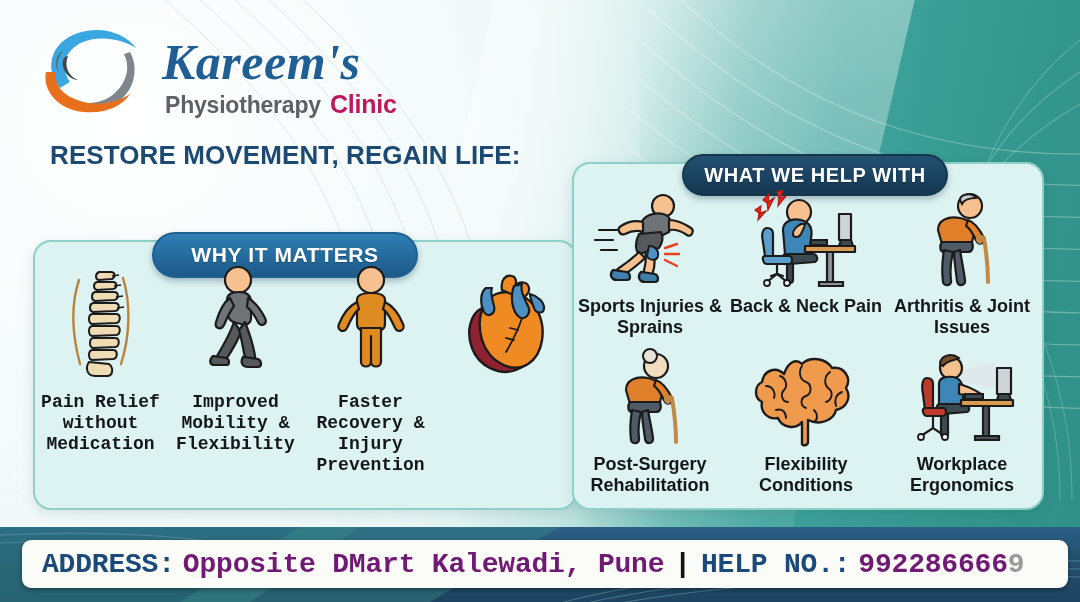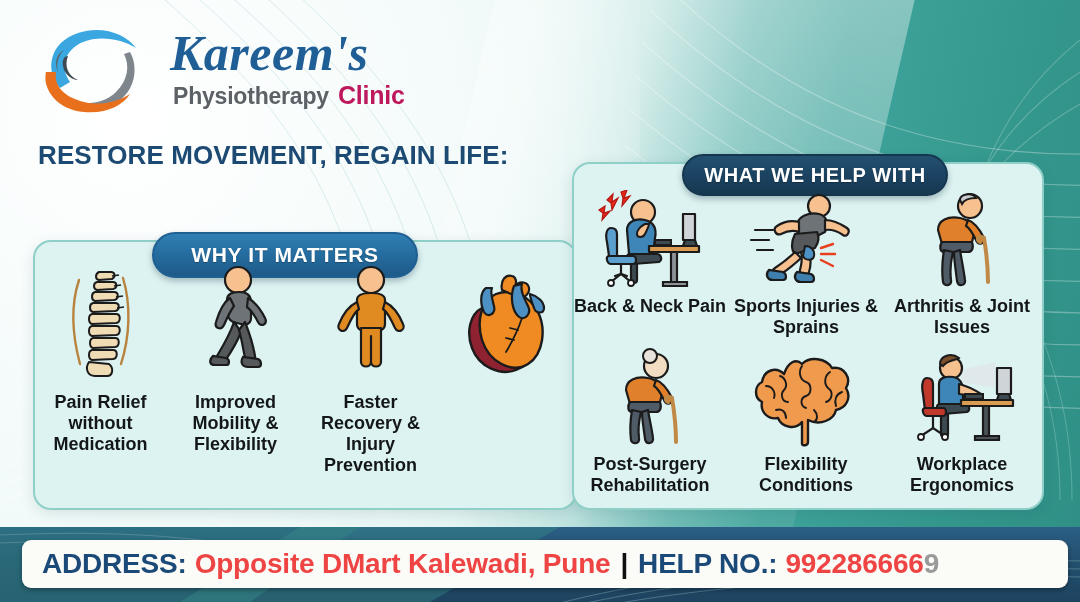--- a/index.html
+++ b/index.html
@@ -16,32 +16,32 @@
     background:linear-gradient(100deg,#f2fbfa 0%,#eaf7f6 34%,#e2f4f2 46%,#bfe4e0 55%,#66b8b1 64%,#3fa49c 72%,#35998f 86%,#2f8f86 100%);}
   .bg-left-wash{position:absolute;left:0;top:0;width:640px;height:602px;
     background:radial-gradient(ellipse at 20% 20%,#ffffff 0%,#f4fbfa 45%,rgba(244,251,250,0) 75%);}
   .bg-diag{position:absolute;top:-40px;left:430px;width:420px;height:640px;
     background:linear-gradient(180deg,rgba(255,255,255,.55),rgba(255,255,255,.05));
     transform:skewX(-13deg);opacity:.75;}
   .bg-waves{position:absolute;inset:0;}
   .bg-waves svg{width:100%;height:100%;display:block;}
 
   
-  .logo{position:absolute;left:34px;top:22px;display:flex;align-items:flex-start;gap:24px;}
+  .logo{position:absolute;left:34px;top:22px;display:flex;align-items:flex-end;gap:16px;}
   .logo-mark{width:112px;height:95px;flex:none;}
   .logo-text{display:flex;flex-direction:column;line-height:1;padding-top:6px;}
   .logo-name{font-family:"Liberation Serif","DejaVu Serif",serif;
     font-style:italic;font-weight:bold;font-size:50px;color:#1f5f96;
     letter-spacing:.5px;text-shadow:0 1px 0 rgba(255,255,255,.6);}
   .logo-sub{display:flex;gap:9px;align-items:baseline;margin-top:5px;margin-left:3px;}
   .logo-sub-a{font-size:23px;font-weight:bold;color:#5c6166;letter-spacing:-.2px;}
   .logo-sub-b{font-size:25px;font-weight:bold;color:#be185d;letter-spacing:-.2px;}
 
   
-  .headline{position:absolute;left:38px;top:140px;width:540px;
+  .headline{position:absolute;left:50px;top:140px;width:540px;
     font-size:26px;font-weight:bold;color:#1c4a73;line-height:1.22;
     letter-spacing:.1px;text-transform:uppercase;}
   .headline span{display:block;}
 
   
   .badge{position:absolute;display:flex;align-items:center;justify-content:center;
     color:#ffffff;font-weight:bold;letter-spacing:.6px;
     border-radius:999px;box-shadow:0 3px 6px rgba(10,40,60,.30);
     text-shadow:0 1px 1px rgba(0,0,0,.25);margin-top:10px;}
   .badge-why{left:152px;top:222px;width:262px;height:42px;font-size:21px;
@@ -52,44 +52,44 @@
     border:2px solid #15364f;}
 
   
   .card{position:absolute;background:#ddf3f2;border:2px solid #8ecfc8;
     border-radius:18px;box-shadow:0 4px 14px rgba(20,70,80,.13);}
   .card-why{left:33px;top:240px;width:540px;height:266px;}
   .card-help{left:572px;top:162px;width:468px;height:344px;}
 
   
   .grid-why{position:absolute;left:33px;top:250px;width:540px;height:252px;
-    display:grid;grid-template-columns:repeat(4,1fr);align-items:start;}
+    display:grid;grid-template-columns:repeat(4,1fr);align-items:start;font-family:Liberation Mono, monospace;}
   .grid-help{position:absolute;left:572px;top:186px;width:468px;height:316px;
     display:grid;grid-template-columns:repeat(3,1fr);grid-template-rows:1fr 1fr;}
 
   .item{display:flex;flex-direction:column;align-items:center;justify-content:flex-start;}
   .item-art{display:flex;align-items:flex-end;justify-content:center;}
   .why .item-art{height:132px;}
   .help .item-art{height:104px;}
   .item-label{text-align:center;color:#14171a;font-weight:bold;line-height:1.16;}
   .why .item-label{font-size:18px;margin-top:10px;}
   .help .item-label{font-size:18px;margin-top:6px;}
 
   
   .footer{position:absolute;left:0;bottom:0;width:1080px;height:75px;overflow:hidden;
     background:linear-gradient(180deg,#2b5f86 0%,#24506f 40%,#1d4360 100%);}
   .footer-waves{position:absolute;inset:0;}
   .footer-waves svg{width:100%;height:100%;display:block;}
   .footer-pill{position:absolute;left:22px;top:13px;width:1046px;height:48px;
     background:#fbfbf7;border-radius:9px;display:flex;align-items:center;
     box-shadow:0 2px 5px rgba(0,0,0,.35);overflow:hidden;}
   .footer-text{white-space:nowrap;padding-left:20px;font-size:28px;font-weight:bold;
-    letter-spacing:-.2px;display:flex;align-items:center;gap:0;}
+    letter-spacing:-.2px;display:flex;align-items:center;gap:0;font-family:Liberation Mono, monospace;}
   .f-key{color:#1b4a78;}
-  .f-val{color:#ef4444;}
+  .f-val{color:#701a75;}
   .f-sep{color:#101010;padding:0 10px;}
   .f-sp{width:8px;display:inline-block;}
   .f-fade{color:#9a9a9a;}
 </style>
 </head>
 <body>
 
 <div class="poster">
 
   <div class="bg-base"></div>
@@ -237,53 +237,20 @@
           </g>
         </svg>
       </div>
     </div>
   </div>
 
   <div class="grid-help help">
 
     <div class="item">
       <div class="item-art">
-        <svg width="126" height="100" viewBox="0 0 126 100">
-          <g fill="#e8261a" stroke="#b01810" stroke-width="1.2">
-            <path d="M20,10 L26,4 L25,12 L31,8 L25,20 L24,13 Z"></path>
-            <path d="M34,2 L40,0 L37,8 L43,6 L35,16 L36,8 Z"></path>
-            <path d="M12,20 L18,16 L17,23 L23,21 L15,30 L16,23 Z"></path>
-          </g>
-          <circle cx="56" cy="22" r="12" fill="#f7c08f" stroke="#1b1b1b" stroke-width="2.2"></circle>
-          <path d="M40,40 C40,32 48,28 58,30 C66,32 70,38 68,48 L66,64 L42,64 Z" fill="#3f86b8" stroke="#1b1b1b" stroke-width="2.2" stroke-linejoin="round"></path>
-          <path d="M58,34 C54,36 50,40 50,44 C50,48 56,48 58,44 C60,40 62,36 62,34 Z" fill="#f7c08f" stroke="#1b1b1b" stroke-width="2"></path>
-          <path d="M42,64 L70,64 C74,64 76,70 72,72 L46,74 C40,74 38,66 42,64 Z" fill="#3d4a52" stroke="#1b1b1b" stroke-width="2.2" stroke-linejoin="round"></path>
-          <path d="M44,72 L44,90 C44,94 50,94 50,90 L50,74 Z" fill="#3d4a52" stroke="#1b1b1b" stroke-width="2.2"></path>
-          <path d="M24,38 C20,38 18,44 20,52 L22,66 C23,70 31,70 30,64 L30,44 C30,40 28,38 24,38 Z" fill="#5a9fce" stroke="#1b1b1b" stroke-width="2.2" stroke-linejoin="round"></path>
-          <path d="M22,66 L46,66 C50,66 50,74 46,74 L24,74 C20,74 18,66 22,66 Z" fill="#5a9fce" stroke="#1b1b1b" stroke-width="2.2" stroke-linejoin="round"></path>
-          <g stroke="#1b1b1b" stroke-width="2.2" fill="none" stroke-linecap="round">
-            <path d="M34,74 L34,84"></path>
-              <path d="M24,92 L34,84 L44,92"></path>
-              <path d="M28,86 L34,84 L40,86"></path>
-          </g>
-          <circle cx="24" cy="93" r="3" fill="#ffffff" stroke="#1b1b1b" stroke-width="1.8"></circle>
-          <circle cx="44" cy="93" r="3" fill="#ffffff" stroke="#1b1b1b" stroke-width="1.8"></circle>
-          <path d="M62,56 L112,56 L112,62 L62,62 Z" fill="#d99c52" stroke="#1b1b1b" stroke-width="2.2" stroke-linejoin="round"></path>
-          <path d="M84,62 L90,62 L90,92 L84,92 Z" fill="#8e9399" stroke="#1b1b1b" stroke-width="2.2"></path>
-          <path d="M76,92 L100,92 L100,96 L76,96 Z" fill="#8e9399" stroke="#1b1b1b" stroke-width="2.2"></path>
-          <path d="M96,24 L108,24 L108,50 L96,50 Z" fill="#cfd4d8" stroke="#1b1b1b" stroke-width="2.2" stroke-linejoin="round"></path>
-          <path d="M98,50 L108,50 L110,56 L96,56 Z" fill="#3d4a52" stroke="#1b1b1b" stroke-width="2.2"></path>
-          <path d="M68,50 L84,50 L84,55 L68,55 Z" fill="#3d4a52" stroke="#1b1b1b" stroke-width="2"></path>
-        </svg>
-      </div>
-      <div class="item-label">Back &amp; Neck Pain</div>
-    </div>
-
-    <div class="item">
-      <div class="item-art">
         <svg width="118" height="100" viewBox="0 0 118 100">
           <g stroke="#1b1b1b" stroke-width="2.2" stroke-linecap="round">
             <path d="M8,40 L26,40" fill="none"></path>
               <path d="M4,50 L22,50" fill="none"></path>
               <path d="M10,60 L26,60" fill="none"></path>
           </g>
           <circle cx="72" cy="16" r="11" fill="#f7c08f" stroke="#1b1b1b" stroke-width="2.2"></circle>
           <path d="M50,34 C52,26 62,22 72,24 C80,26 82,34 78,42 L62,50 C54,50 48,44 50,34 Z" fill="#6d7377" stroke="#1b1b1b" stroke-width="2.2" stroke-linejoin="round"></path>
           <path d="M48,44 C44,52 44,60 48,64 L68,58 C72,52 72,46 70,42 Z" fill="#55595c" stroke="#1b1b1b" stroke-width="2.2" stroke-linejoin="round"></path>
           <path d="M78,30 C86,30 94,34 100,38 C104,41 100,48 96,45 C90,41 84,39 78,40 Z" fill="#f7c08f" stroke="#1b1b1b" stroke-width="2.2" stroke-linejoin="round"></path>
@@ -294,20 +261,53 @@
           <path d="M22,80 C18,84 20,90 26,90 L36,90 C40,90 40,84 36,82 Z" fill="#3f7fae" stroke="#1b1b1b" stroke-width="2.2"></path>
           <path d="M50,82 C46,86 48,92 54,92 L64,92 C68,92 68,86 64,84 Z" fill="#3f7fae" stroke="#1b1b1b" stroke-width="2.2"></path>
           <g stroke="#e8401f" stroke-width="2.4" stroke-linecap="round" fill="none">
             <path d="M74,58 L86,54"></path>
               <path d="M74,64 L88,64"></path>
               <path d="M74,70 L86,76"></path>
           </g>
         </svg>
       </div>
       <div class="item-label">Sports Injuries &amp; Sprains</div>
+    </div>
+
+    <div class="item">
+      <div class="item-art">
+        <svg width="126" height="100" viewBox="0 0 126 100">
+          <g fill="#e8261a" stroke="#b01810" stroke-width="1.2">
+            <path d="M20,10 L26,4 L25,12 L31,8 L25,20 L24,13 Z"></path>
+            <path d="M34,2 L40,0 L37,8 L43,6 L35,16 L36,8 Z"></path>
+            <path d="M12,20 L18,16 L17,23 L23,21 L15,30 L16,23 Z"></path>
+          </g>
+          <circle cx="56" cy="22" r="12" fill="#f7c08f" stroke="#1b1b1b" stroke-width="2.2"></circle>
+          <path d="M40,40 C40,32 48,28 58,30 C66,32 70,38 68,48 L66,64 L42,64 Z" fill="#3f86b8" stroke="#1b1b1b" stroke-width="2.2" stroke-linejoin="round"></path>
+          <path d="M58,34 C54,36 50,40 50,44 C50,48 56,48 58,44 C60,40 62,36 62,34 Z" fill="#f7c08f" stroke="#1b1b1b" stroke-width="2"></path>
+          <path d="M42,64 L70,64 C74,64 76,70 72,72 L46,74 C40,74 38,66 42,64 Z" fill="#3d4a52" stroke="#1b1b1b" stroke-width="2.2" stroke-linejoin="round"></path>
+          <path d="M44,72 L44,90 C44,94 50,94 50,90 L50,74 Z" fill="#3d4a52" stroke="#1b1b1b" stroke-width="2.2"></path>
+          <path d="M24,38 C20,38 18,44 20,52 L22,66 C23,70 31,70 30,64 L30,44 C30,40 28,38 24,38 Z" fill="#5a9fce" stroke="#1b1b1b" stroke-width="2.2" stroke-linejoin="round"></path>
+          <path d="M22,66 L46,66 C50,66 50,74 46,74 L24,74 C20,74 18,66 22,66 Z" fill="#5a9fce" stroke="#1b1b1b" stroke-width="2.2" stroke-linejoin="round"></path>
+          <g stroke="#1b1b1b" stroke-width="2.2" fill="none" stroke-linecap="round">
+            <path d="M34,74 L34,84"></path>
+              <path d="M24,92 L34,84 L44,92"></path>
+              <path d="M28,86 L34,84 L40,86"></path>
+          </g>
+          <circle cx="24" cy="93" r="3" fill="#ffffff" stroke="#1b1b1b" stroke-width="1.8"></circle>
+          <circle cx="44" cy="93" r="3" fill="#ffffff" stroke="#1b1b1b" stroke-width="1.8"></circle>
+          <path d="M62,56 L112,56 L112,62 L62,62 Z" fill="#d99c52" stroke="#1b1b1b" stroke-width="2.2" stroke-linejoin="round"></path>
+          <path d="M84,62 L90,62 L90,92 L84,92 Z" fill="#8e9399" stroke="#1b1b1b" stroke-width="2.2"></path>
+          <path d="M76,92 L100,92 L100,96 L76,96 Z" fill="#8e9399" stroke="#1b1b1b" stroke-width="2.2"></path>
+          <path d="M96,24 L108,24 L108,50 L96,50 Z" fill="#cfd4d8" stroke="#1b1b1b" stroke-width="2.2" stroke-linejoin="round"></path>
+          <path d="M98,50 L108,50 L110,56 L96,56 Z" fill="#3d4a52" stroke="#1b1b1b" stroke-width="2.2"></path>
+          <path d="M68,50 L84,50 L84,55 L68,55 Z" fill="#3d4a52" stroke="#1b1b1b" stroke-width="2"></path>
+        </svg>
+      </div>
+      <div class="item-label">Back &amp; Neck Pain</div>
     </div>
 
     <div class="item">
       <div class="item-art">
         <svg width="100" height="100" viewBox="0 0 100 100">
           <circle cx="58" cy="16" r="12" fill="#f7c08f" stroke="#1b1b1b" stroke-width="2.2"></circle>
           <path d="M48,10 C48,4 60,2 64,8 C58,8 52,10 50,14 Z" fill="#c9cdd1" stroke="#1b1b1b" stroke-width="2"></path>
           <path d="M26,40 C26,30 36,26 48,28 C58,30 62,36 62,44 L60,52 L30,54 Z" fill="#e0802a" stroke="#1b1b1b" stroke-width="2.2" stroke-linejoin="round"></path>
           <path d="M56,30 C62,32 68,40 72,48 C74,54 66,56 64,50 C61,44 58,38 54,36 Z" fill="#e0802a" stroke="#1b1b1b" stroke-width="2.2" stroke-linejoin="round"></path>
           <path d="M30,52 L60,52 C62,58 60,62 56,62 L32,62 C28,62 27,56 30,52 Z" fill="#4f5b66" stroke="#1b1b1b" stroke-width="2.2" stroke-linejoin="round"></path>

